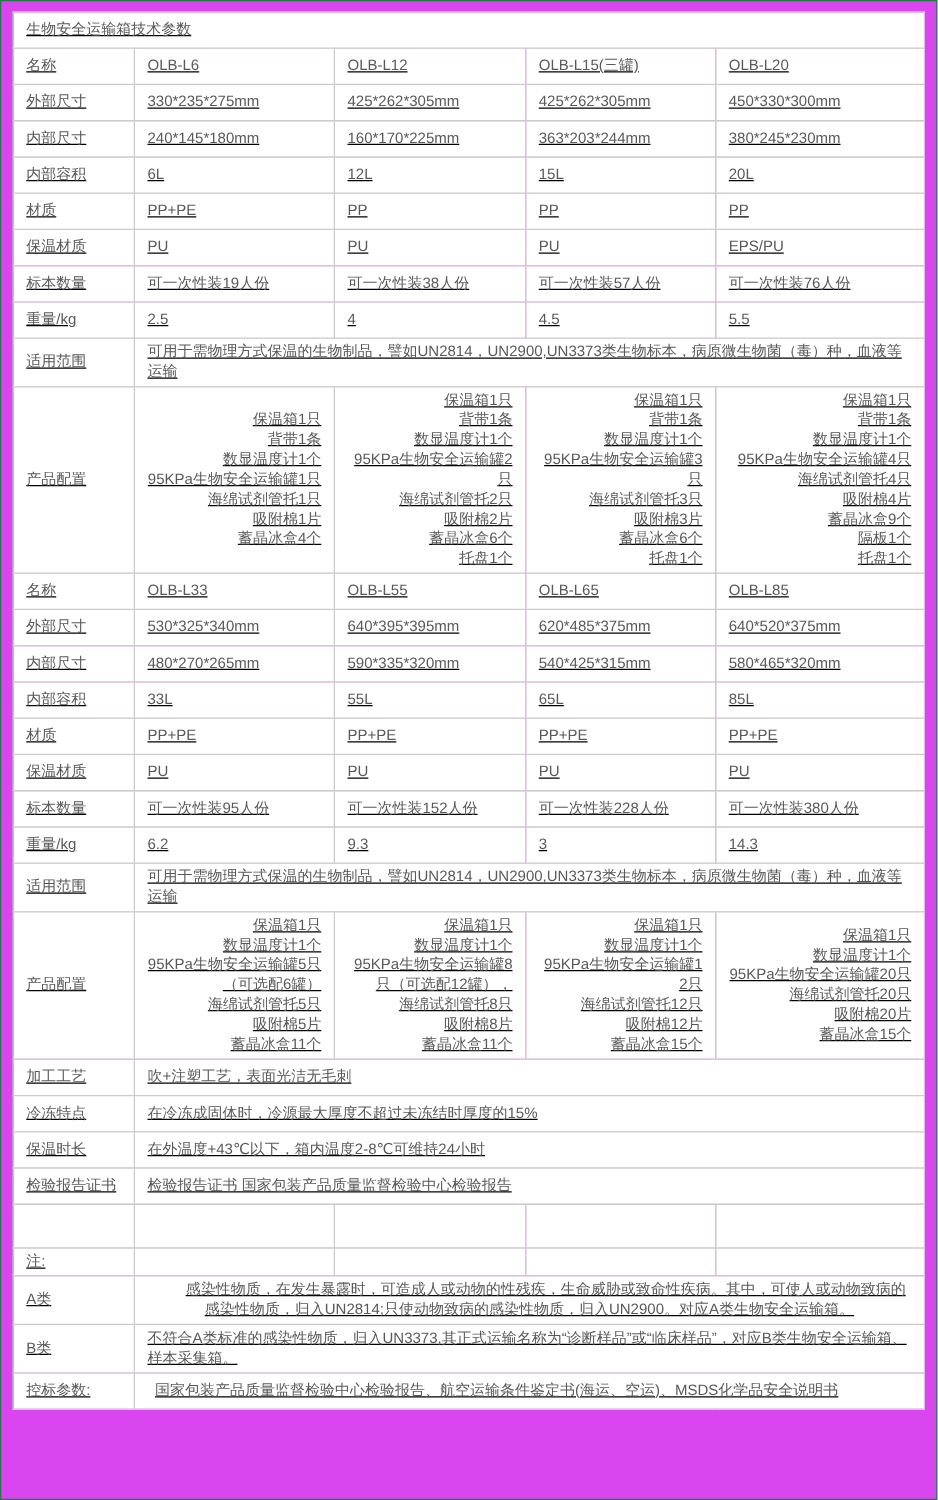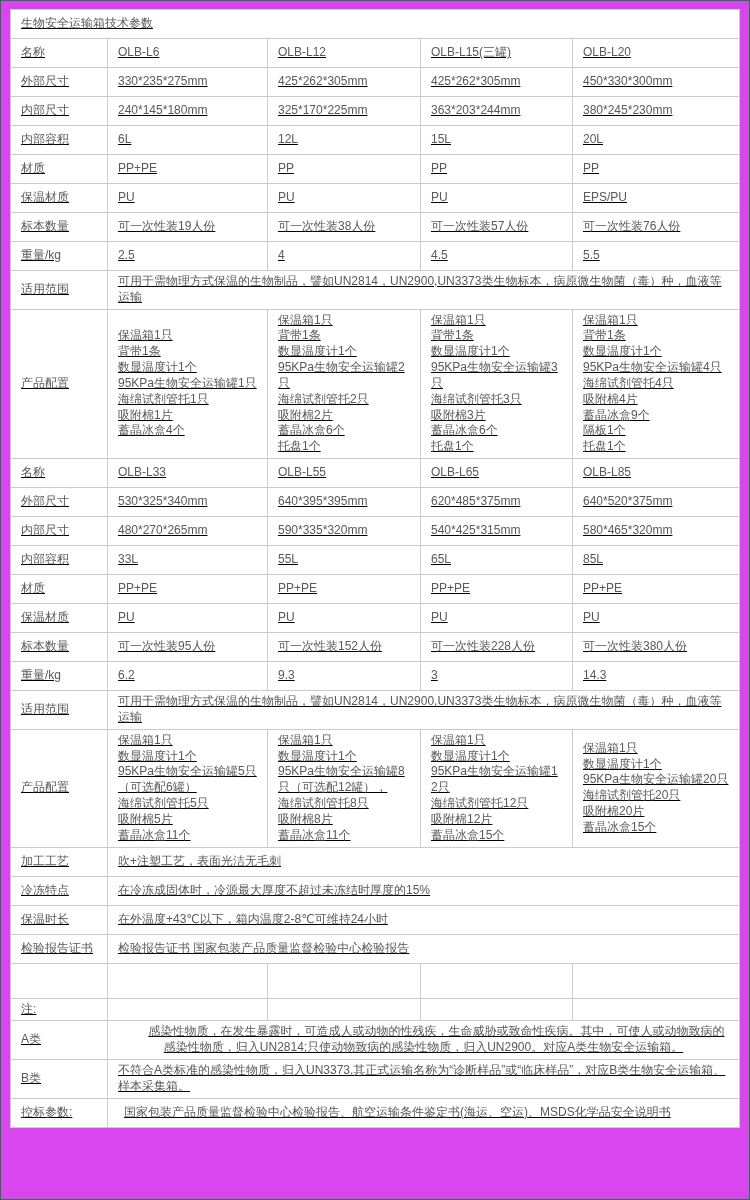--- a/index.html
+++ b/index.html
@@ -15,21 +15,21 @@
   table.spec td {
     border:1px solid #cbcbcb; color:#595959;
     font-size:12px; line-height:1.32;
     padding:3px 10px; height:22px;
     vertical-align:middle; word-break:break-all;
     background:#fff;
   }
   td.title-cell { height:40px; vertical-align:top; padding-top:8px; }
   td.cfg {
     white-space:pre-line; vertical-align:top;
-    padding-top:4px; padding-bottom:10px; height:140px;
+    padding-top:4px; padding-bottom:10px; height:140px;text-align:right;
   }
   td.cfg-lbl { vertical-align:top; padding-top:6px; height:140px; }
   tr.empty-row td { height:28px; }
   tr.note-row td { height:15px; }
   td.ind-lg { text-indent:26px;text-align:center; }
   td.ind-sm { text-indent:6px; }
 </style>
 </head>
 <body>
 
@@ -58,21 +58,21 @@
     <tr>
       <td>外部尺寸</td>
       <td>330*235*275mm</td>
       <td>425*262*305mm</td>
       <td>425*262*305mm</td>
       <td>450*330*300mm</td>
     </tr>
     <tr>
       <td>内部尺寸</td>
       <td>240*145*180mm</td>
-      <td>325*170*225mm</td>
+      <td>160*170*225mm</td>
       <td>363*203*244mm</td>
       <td>380*245*230mm</td>
     </tr>
     <tr>
       <td>内部容积</td>
       <td>6L</td>
       <td>12L</td>
       <td>15L</td>
       <td>20L</td>
     </tr>

